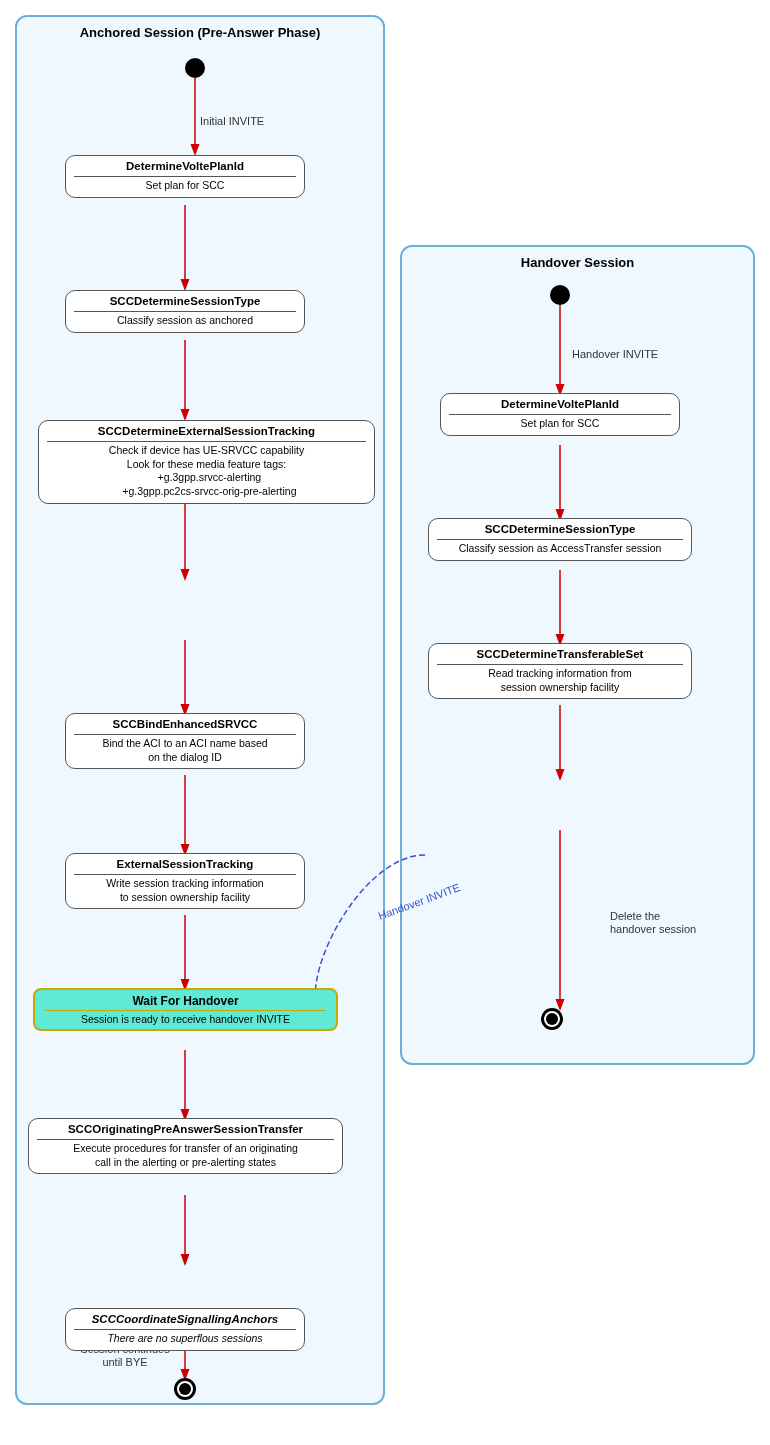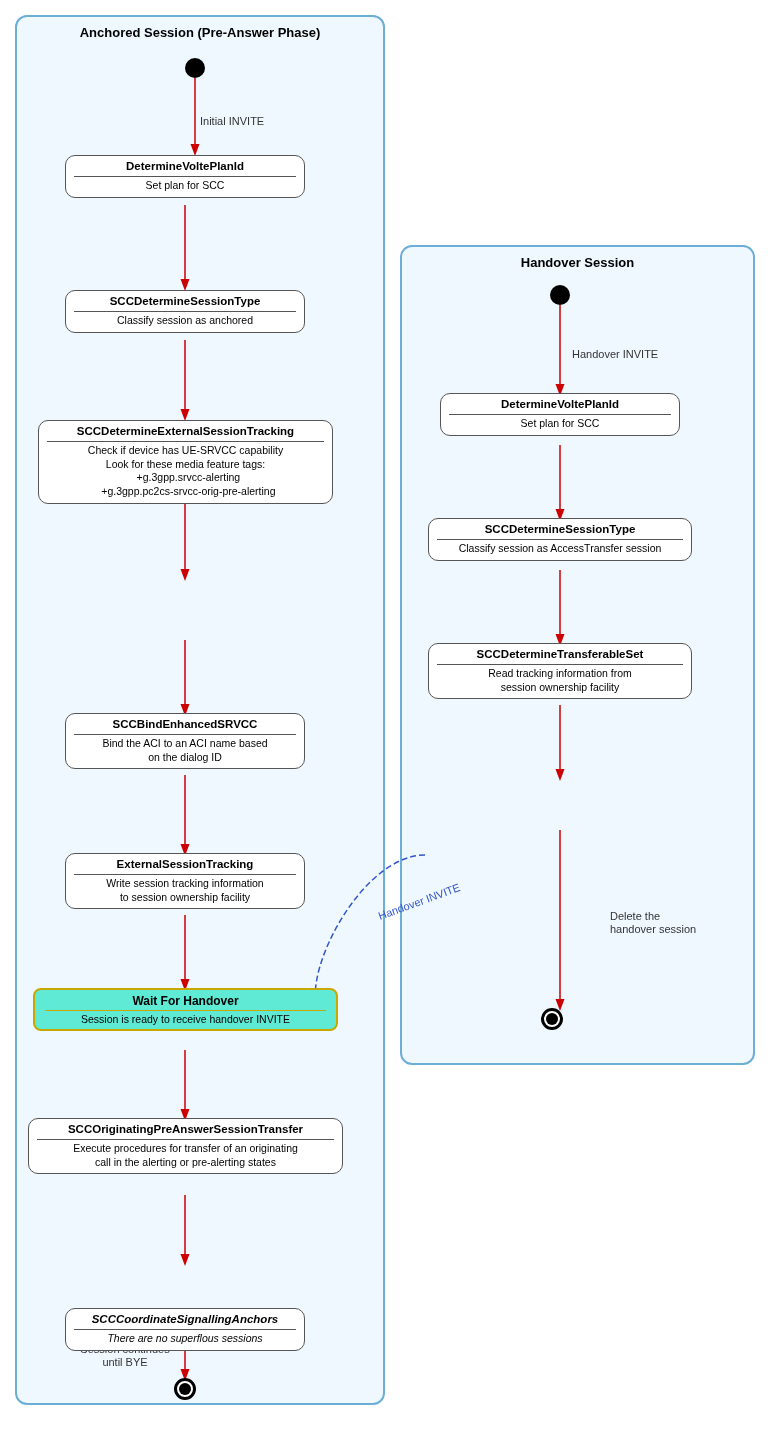--- a/index.html
+++ b/index.html
@@ -208,21 +208,21 @@
   <div class="uml-node" style="left:65px; top:155px; width:240px;">
     <div class="node-title">DetermineVoltePlanId</div>
     <div class="node-desc">Set plan for SCC</div>
   </div>
 
   <div class="uml-node" style="left:65px; top:290px; width:240px;">
     <div class="node-title">SCCDetermineSessionType</div>
     <div class="node-desc">Classify session as anchored</div>
   </div>
 
-  <div class="uml-node" style="left:38px; top:420px; width:295px;">
+  <div class="uml-node" style="left:38px; top:420px; width:337px;">
     <div class="node-title">SCCDetermineExternalSessionTracking</div>
     <div class="node-desc">Check if device has UE-SRVCC capability<br>Look for these media feature tags:<br>&nbsp;&nbsp;+g.3gpp.srvcc-alerting<br>&nbsp;&nbsp;+g.3gpp.pc2cs-srvcc-orig-pre-alerting</div>
   </div>
 
 
   <div class="uml-node" style="left:65px; top:713px; width:240px;">
     <div class="node-title">SCCBindEnhancedSRVCC</div>
     <div class="node-desc">Bind the ACI to an ACI name based<br>on the dialog ID</div>
   </div>
 

